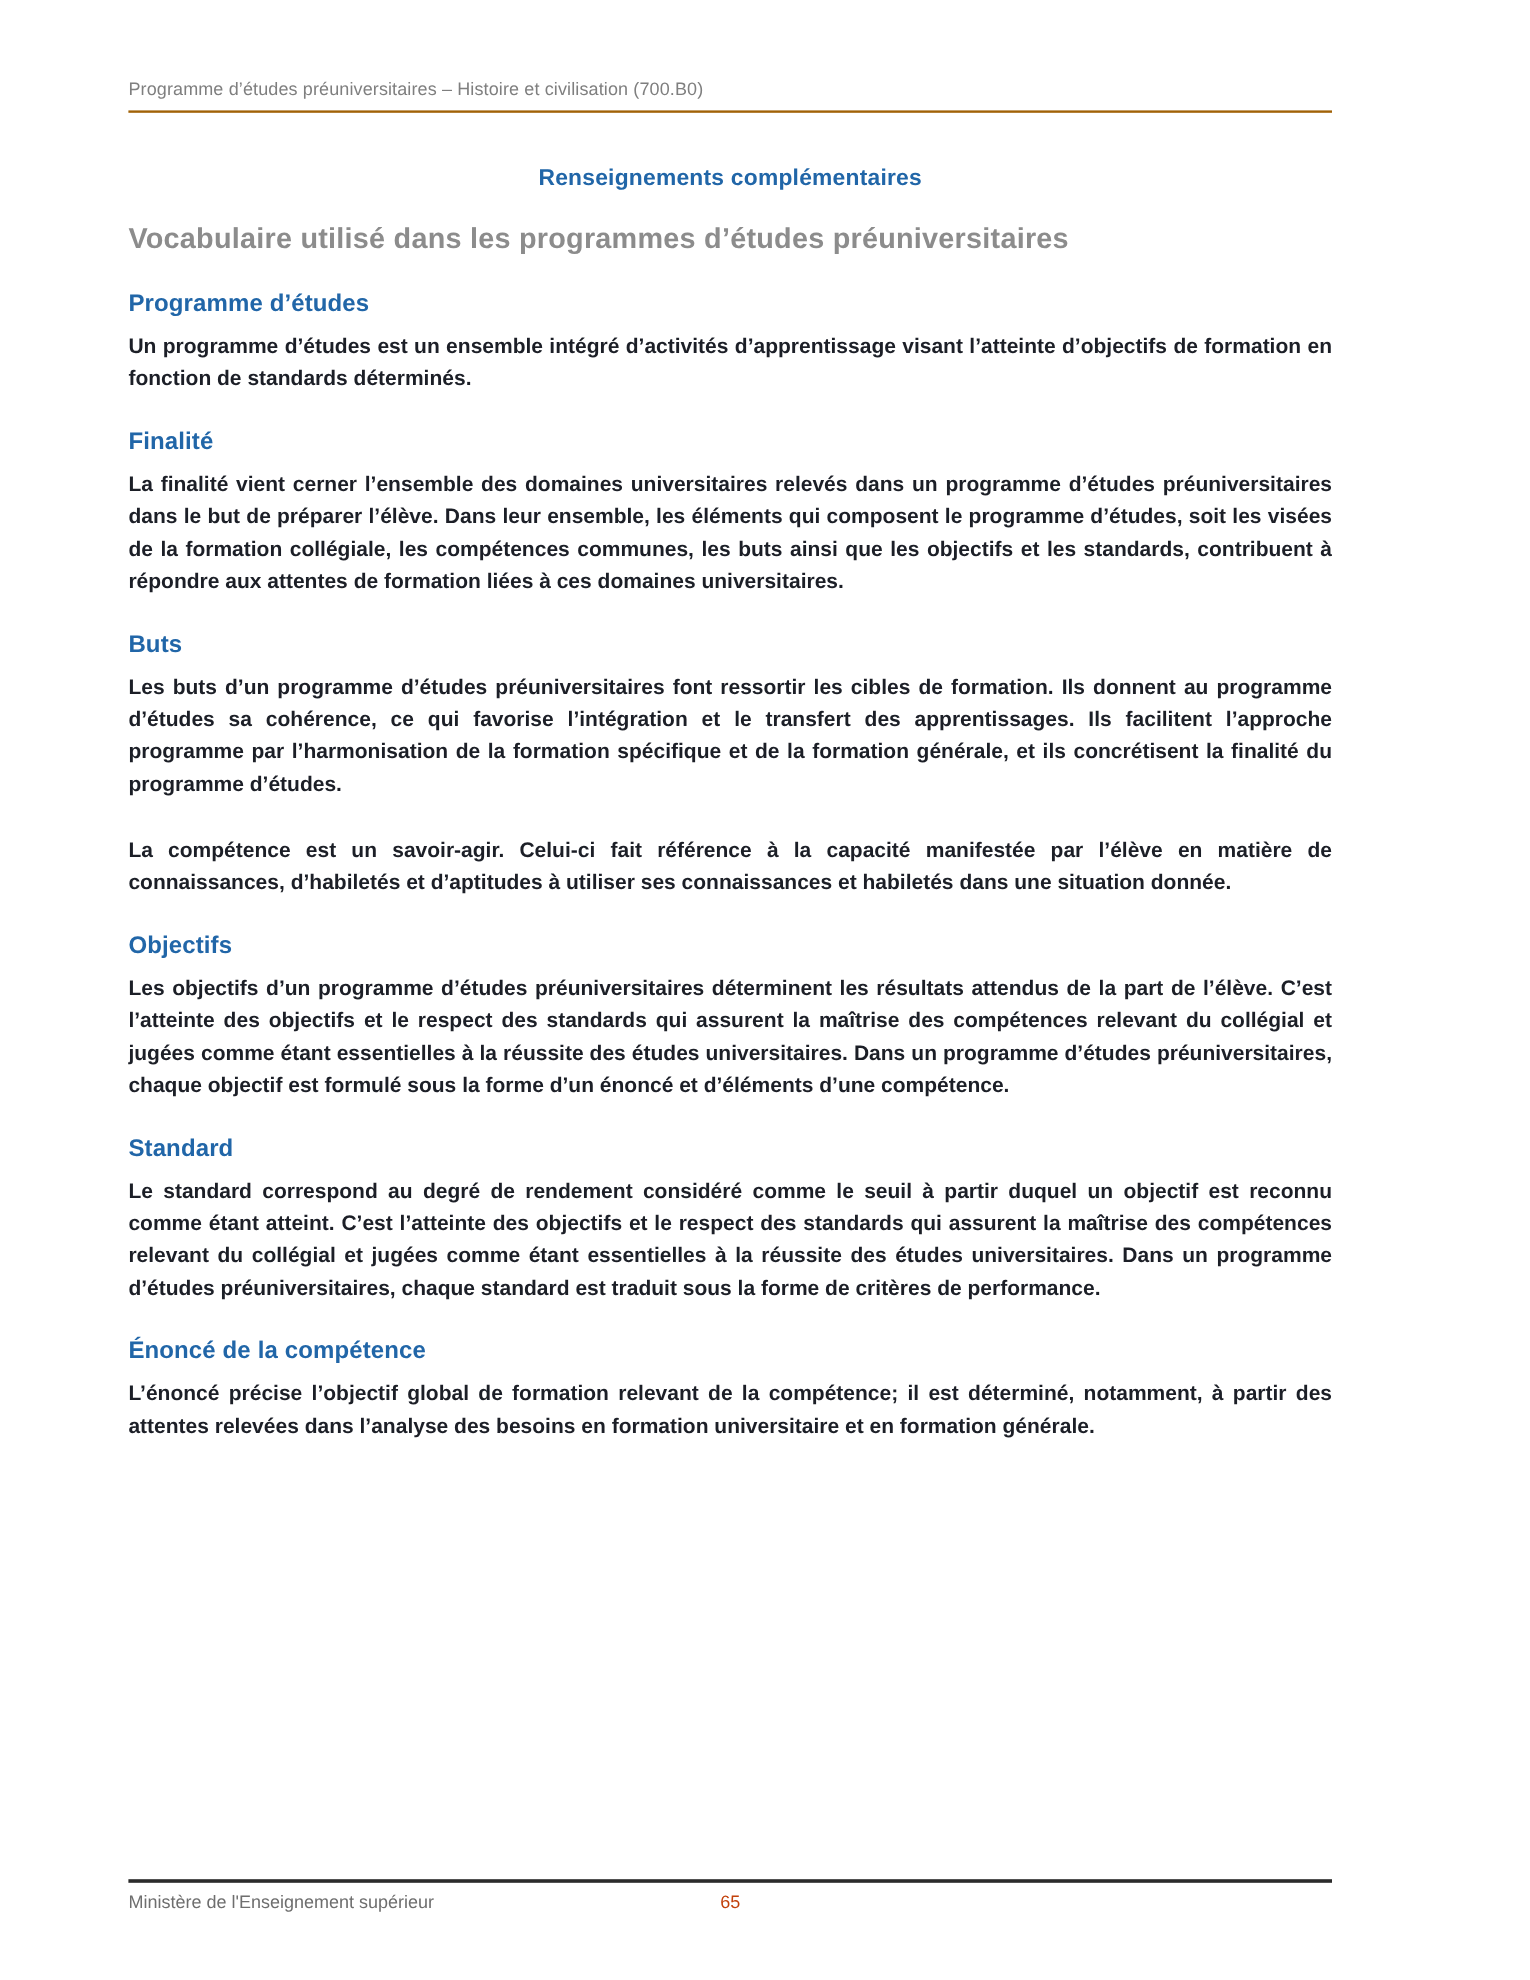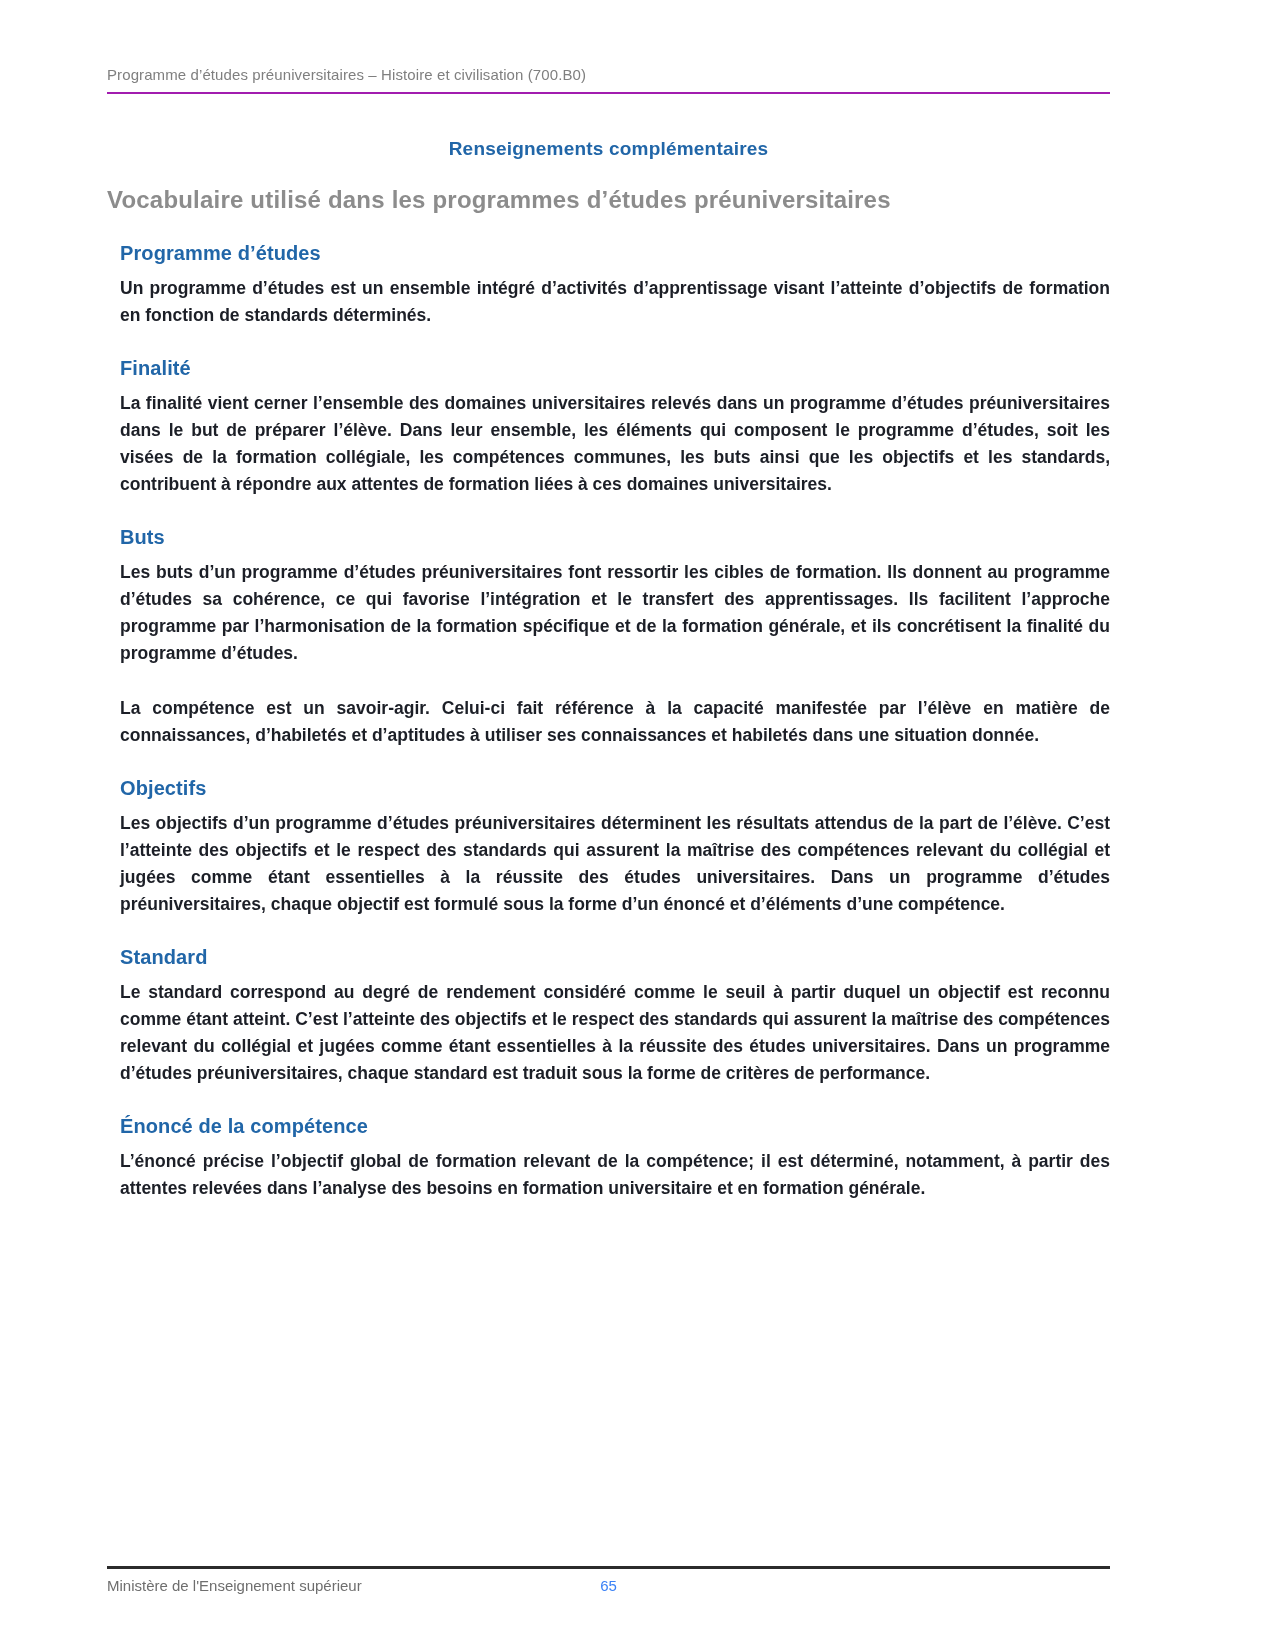--- a/index.html
+++ b/index.html
@@ -15,38 +15,38 @@
     position: relative;
     width: 1275px;
     height: 1650px;
     padding: 66px 165px 0 107px;
   }
   .doc-header {
     color: #7F7F7F;
     font-size: 15px;
     letter-spacing: 0.1px;
     padding-bottom: 9px;
-    border-bottom: 2px solid #a21caf;
+    border-bottom: 2px solid #a16207;
   }
   h1.doc-title {
     margin-top: 44px;
     font-size: 19px;
     font-weight: bold;
     color: #2166A8;
     letter-spacing: 0.2px;
     text-align: center;
   }
   h2.doc-subtitle {
     margin-top: 26px;
     font-size: 24px;
     font-weight: bold;
     color: #8C8C8C;
     letter-spacing: 0.2px;
   }
-  .section { margin-top: 28px; margin-left: 13px; }
+  .section { margin-top: 28px; }
   .section h3 {
     font-size: 20px;
     font-weight: bold;
     color: #2166A8;
     margin-bottom: 10px;
     letter-spacing: 0.1px;
   }
   .section p {
     font-size: 17.5px;
     line-height: 27px;
@@ -67,21 +67,21 @@
   .footer-row {
     position: relative;
     color: #6E6E6E;
     font-size: 15px;
   }
   .footer-page {
     position: absolute;
     left: 0;
     right: 0;
     text-align: center;
-    color: #3b82f6;
+    color: #c2410c;
   }
 </style>
 </head>
 <body>
 
 <div class="page">
 
   <div class="doc-header">
     <span>Programme d’études préuniversitaires – Histoire et civilisation (700.B0)</span>
   </div>

